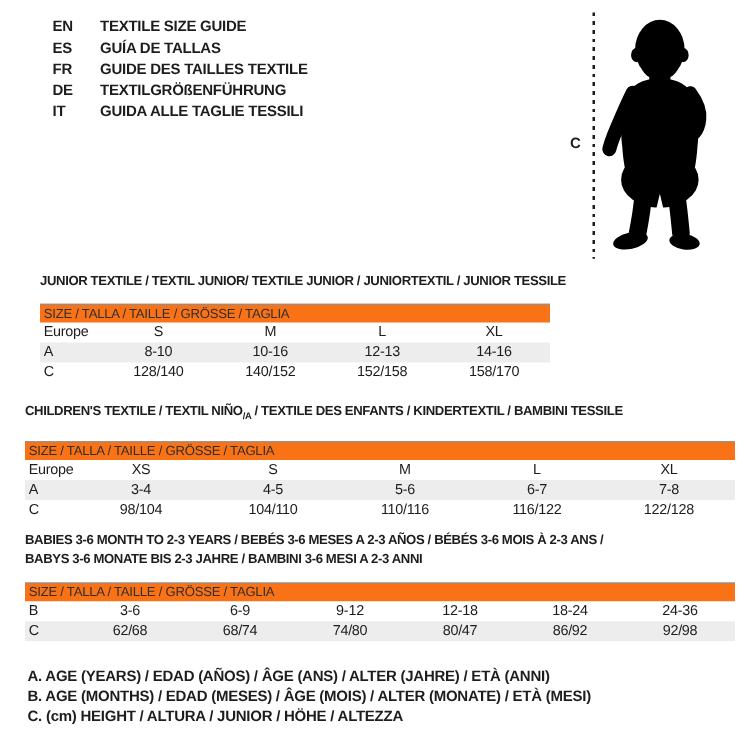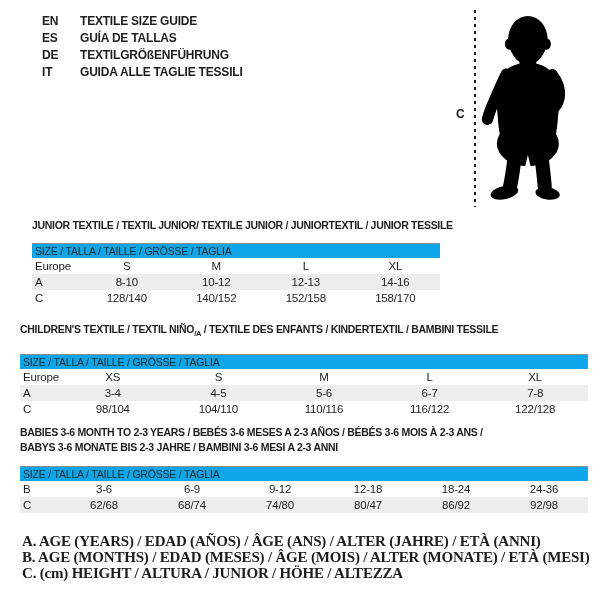--- a/index.html
+++ b/index.html
@@ -19,47 +19,51 @@
   }
   .fig-label{position:absolute;left:456px;top:107px;font-size:12px;font-weight:700;}
   .silhouette{position:absolute;left:479px;top:9px;width:94px;height:198px;}
   
   .size-table{position:absolute;}
   .table-title{font-size:10.5px;font-weight:700;letter-spacing:-0.3px;line-height:15px;white-space:nowrap;margin-bottom:10px;}
   .t2 .table-title{margin-bottom:13px;}
   .t3 .table-title{margin-bottom:11px;}
   .title-sub{font-size:7.5px;vertical-align:sub;}
   .size-bar{
-    height:15px;line-height:15px;background:#0ea5e9;border-top:1px solid #8e8e8e;
+    height:15px;line-height:15px;background:#f97316;border-top:1px solid #8e8e8e;
     font-size:10.5px;color:#2e2e2e;padding-left:3px;box-sizing:border-box;
   }
   .trow{display:grid;height:16px;line-height:16px;font-size:11.5px;align-items:center;}
   .t1 .trow{grid-template-columns:50px repeat(4,1fr);}
   .t2 .trow{grid-template-columns:40px repeat(5,1fr);}
   .t3 .trow{grid-template-columns:40px repeat(6,1fr);}
   .trow.shade{background:#ededed;}
   .tlabel{padding-left:3px;text-align:left;}
   .tcell{text-align:center;}
   
   .notes{position:absolute;left:22px;top:533px;}
-  .note-line{font-size:15px;font-weight:700;line-height:16px;white-space:nowrap;font-family:Liberation Serif, serif;}
+  .note-line{font-size:12px;font-weight:700;line-height:16px;white-space:nowrap;}
 </style>
 </head>
 <body>
 
 <div class="page">
 
   <div class="lang-list">
     <div class="lang-row">
       <span class="lang-code">EN</span>
       <span>TEXTILE SIZE GUIDE</span>
     </div>
     <div class="lang-row">
       <span class="lang-code">ES</span>
       <span>GUÍA DE TALLAS</span>
+    </div>
+    <div class="lang-row">
+      <span class="lang-code">FR</span>
+      <span>GUIDE DES TAILLES TEXTILE</span>
     </div>
     <div class="lang-row">
       <span class="lang-code">DE</span>
       <span>TEXTILGRÖßENFÜHRUNG</span>
     </div>
     <div class="lang-row">
       <span class="lang-code">IT</span>
       <span>GUIDA ALLE TAGLIE TESSILI</span>
     </div>
   </div>
@@ -91,21 +95,21 @@
     <div class="trow">
       <span class="tlabel">Europe</span>
       <span class="tcell">S</span>
       <span class="tcell">M</span>
       <span class="tcell">L</span>
       <span class="tcell">XL</span>
     </div>
     <div class="trow shade">
       <span class="tlabel">A</span>
       <span class="tcell">8-10</span>
-      <span class="tcell">10-12</span>
+      <span class="tcell">10-16</span>
       <span class="tcell">12-13</span>
       <span class="tcell">14-16</span>
     </div>
     <div class="trow">
       <span class="tlabel">C</span>
       <span class="tcell">128/140</span>
       <span class="tcell">140/152</span>
       <span class="tcell">152/158</span>
       <span class="tcell">158/170</span>
     </div>

